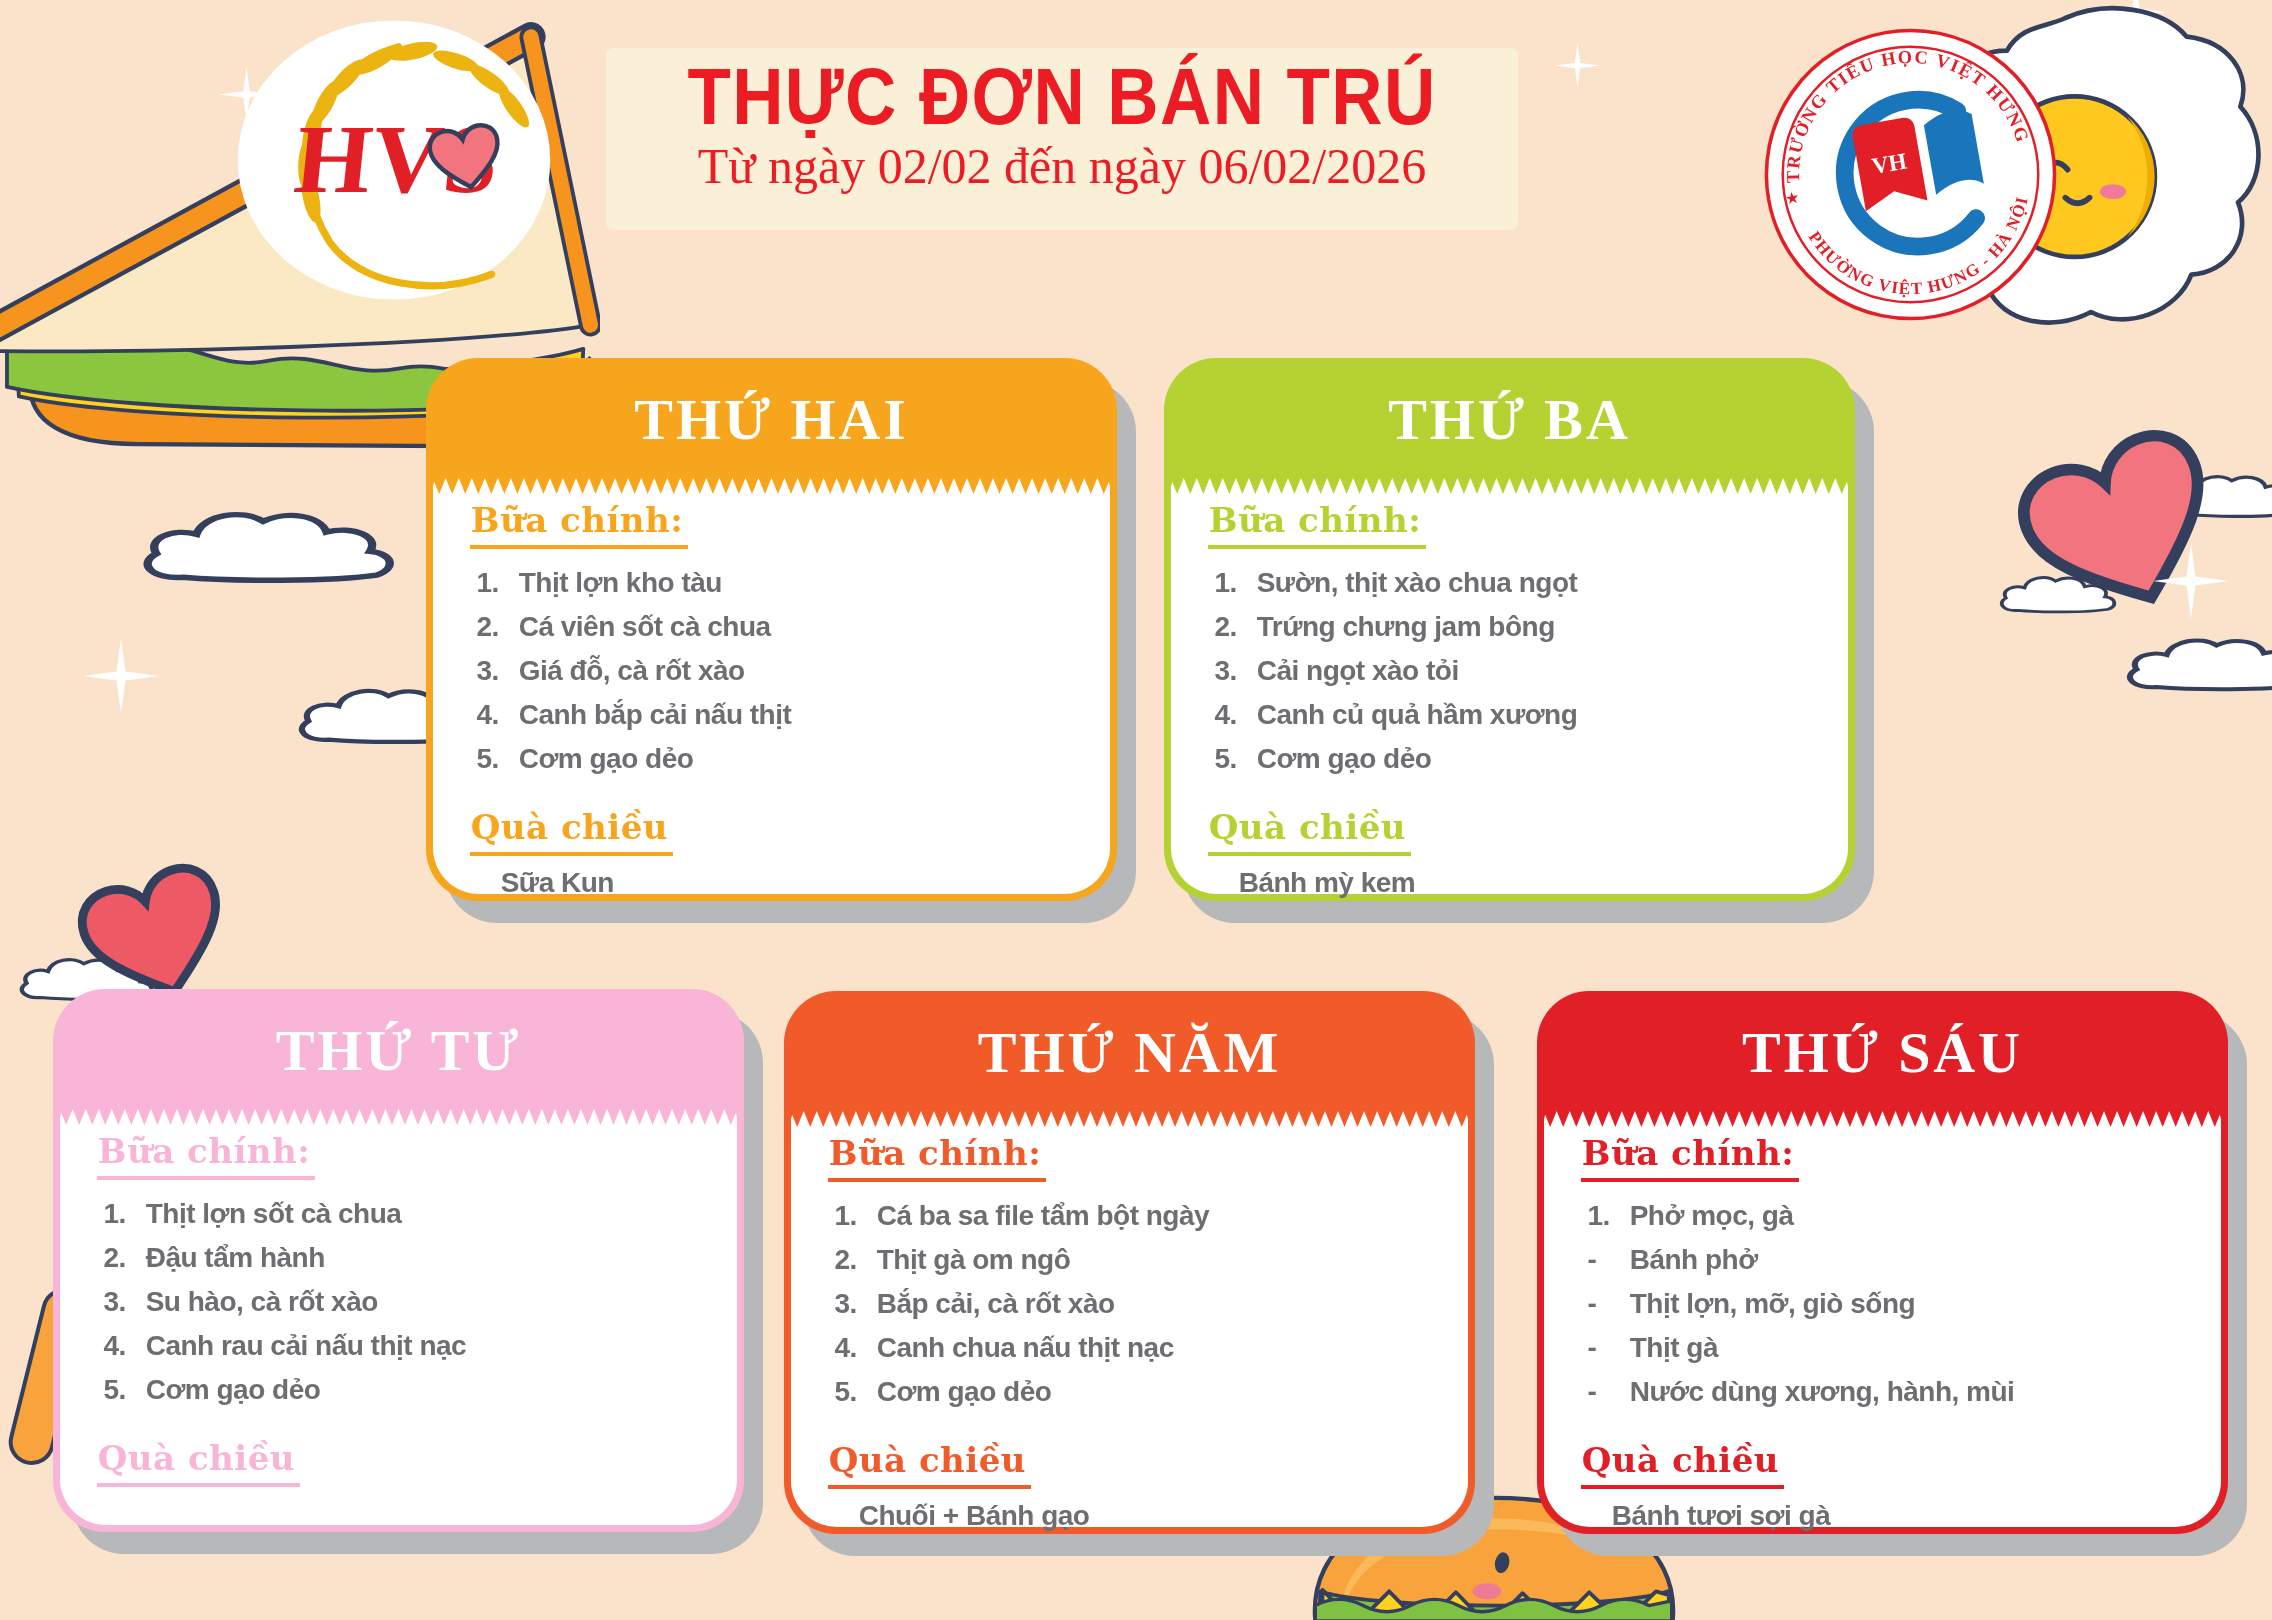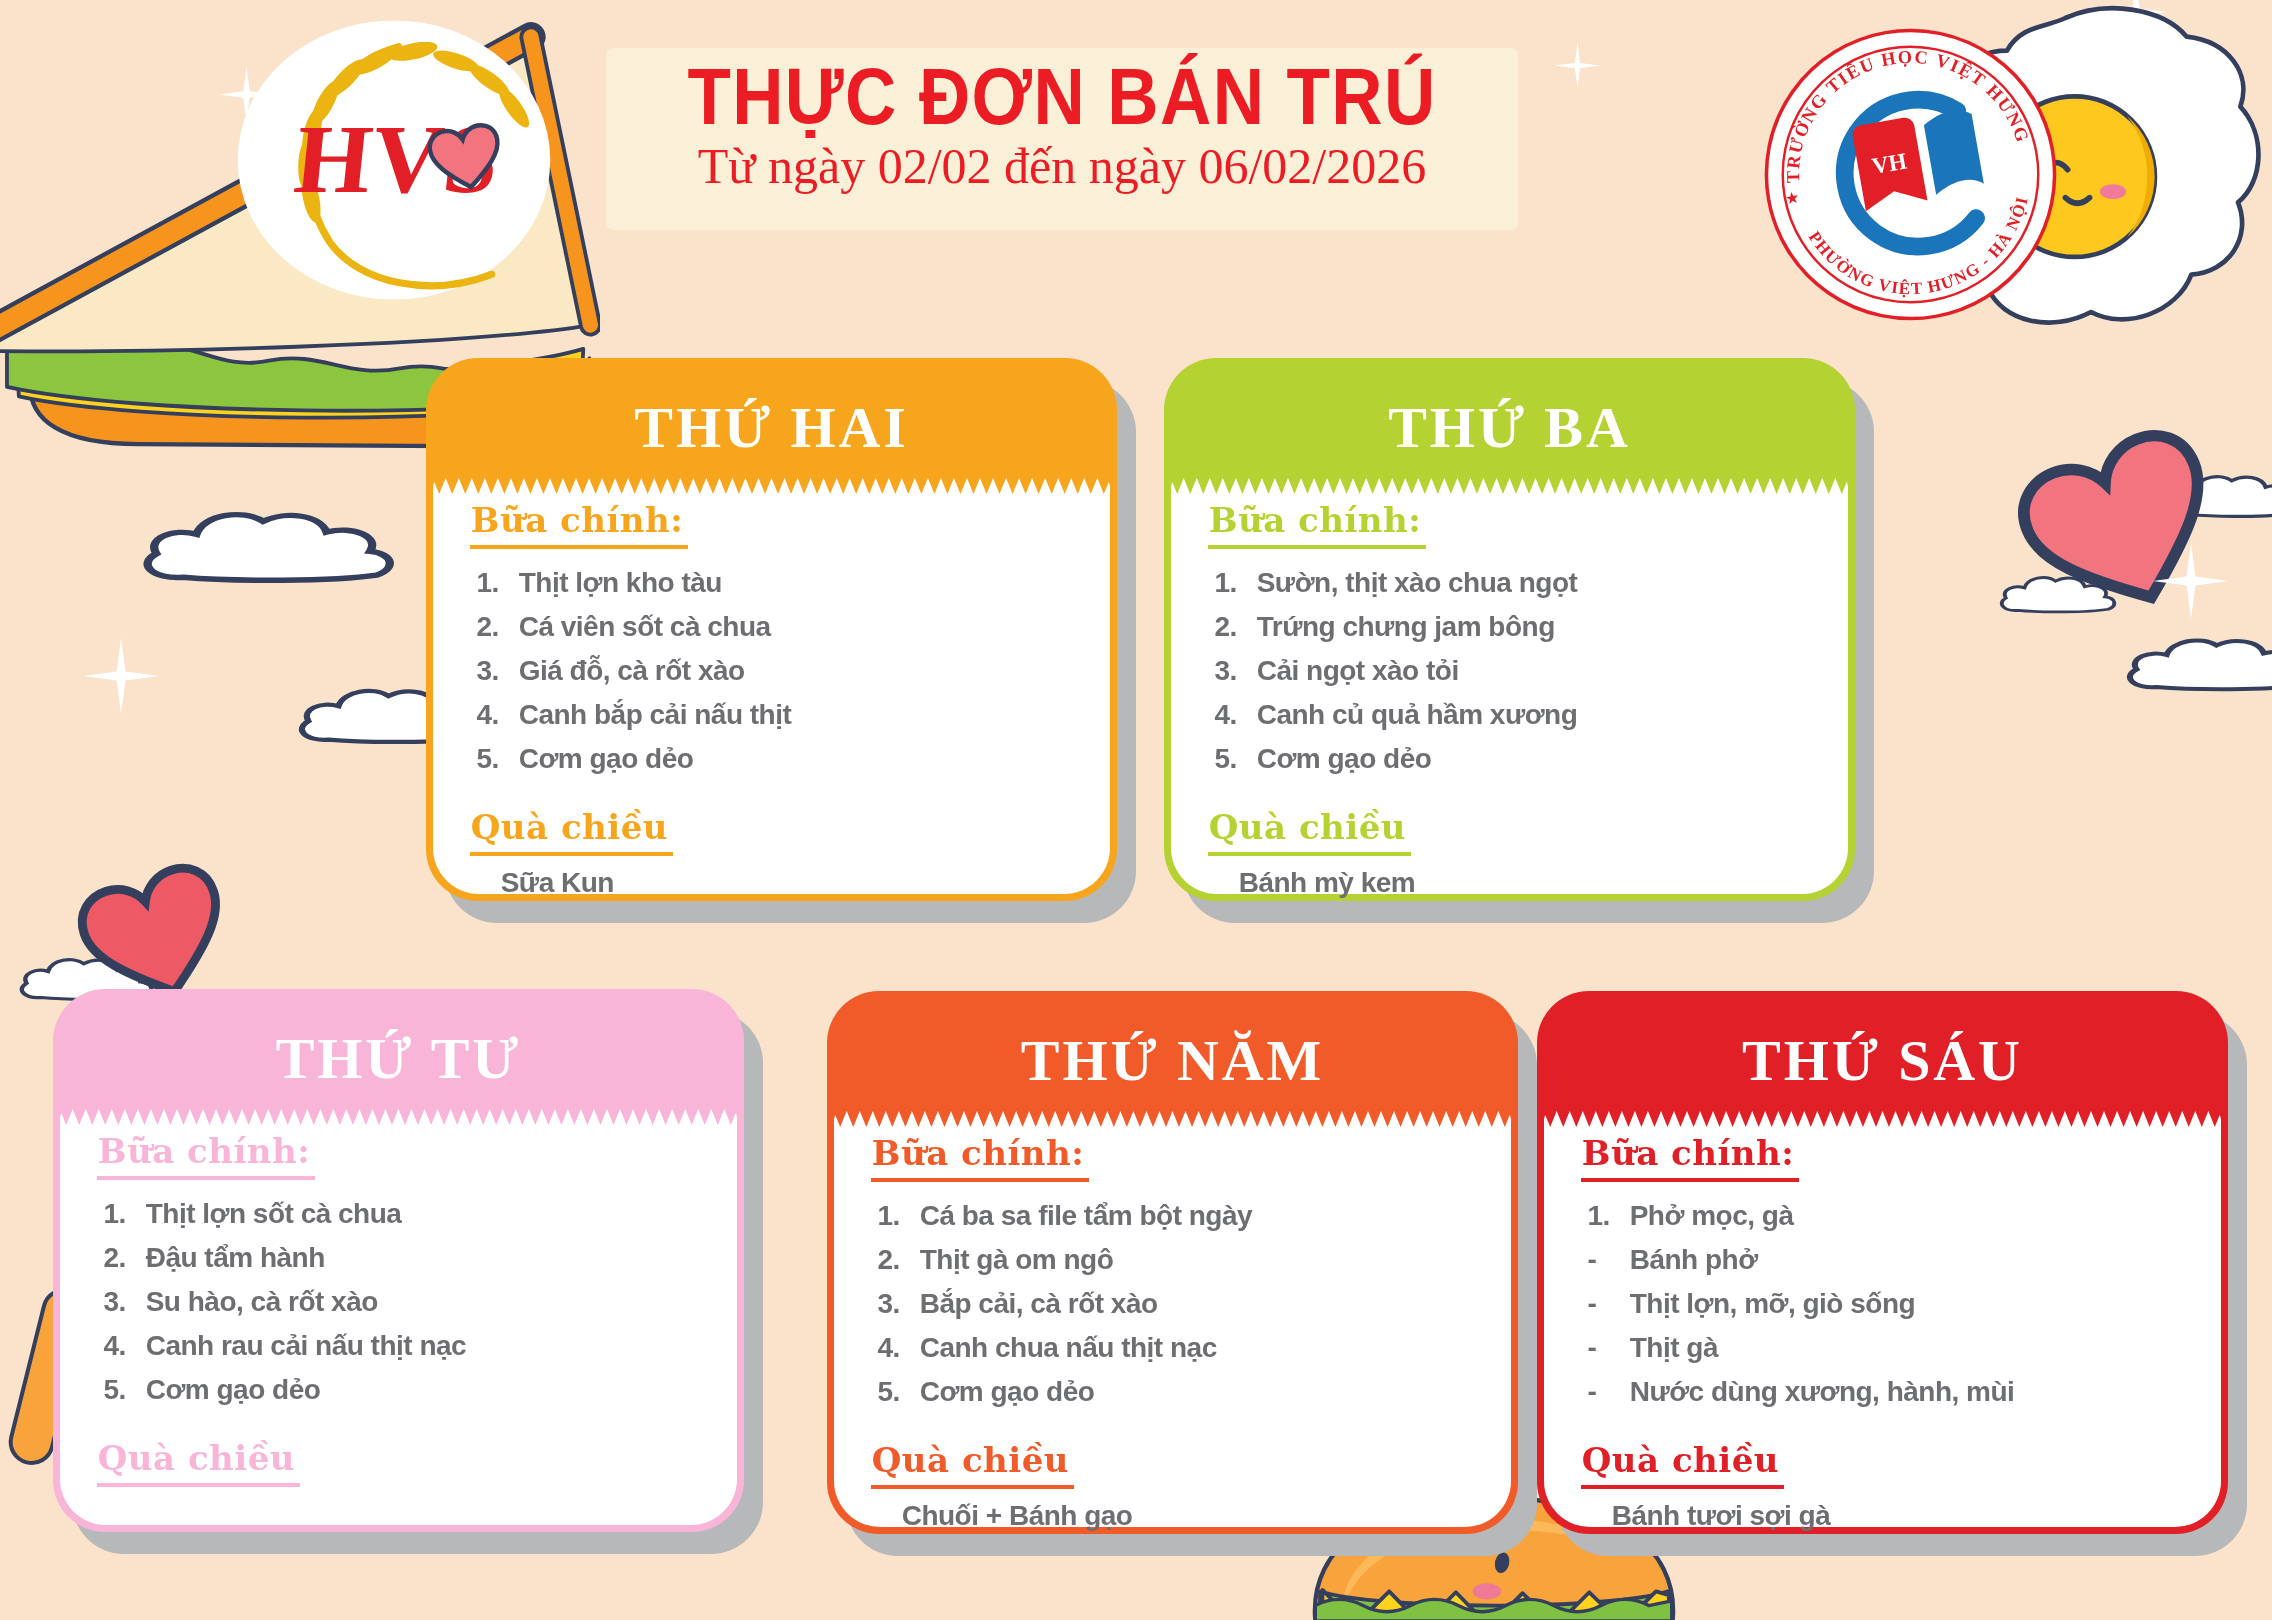--- a/index.html
+++ b/index.html
@@ -28,21 +28,20 @@
   
   .card {
     position:absolute; width:691px; height:543px; z-index:2;
     background:var(--c); border-radius:52px;
     box-shadow:19px 22px 0 var(--shadow,#B7B8BA);
   }
   .card-title {
     height:120px; display:flex; align-items:center; justify-content:center;
     font:700 58px/1 "Liberation Serif", serif; color:#fff; letter-spacing:2.9px;
     padding-top:4.8px;
-    margin-top:8px;
   }
   .card-body {
     position:absolute; left:6.7px; right:6.7px; top:120px; bottom:6.7px;
     background:#fff; border-radius:8.6px 8.6px 46px 46px;
     padding:22px 17px 0 37px;
   }
   .teeth {
     position:absolute; left:6.7px; right:6.7px; top:120px; height:16px;
     background:var(--c); z-index:3;
   }
@@ -299,21 +298,21 @@
           <span>Cơm gạo dẻo</span>
         </div>
     </div>
     <div class="snack-wrap">
       <span class="section-label">Quà chiều</span>
     </div>
   </div>
   <div class="teeth" style="clip-path: polygon(0% 0%, 0.96% 100%, 1.92% 0%, 2.88% 100%, 3.85% 0%, 4.81% 100%, 5.77% 0%, 6.73% 100%, 7.69% 0%, 8.65% 100%, 9.62% 0%, 10.58% 100%, 11.54% 0%, 12.5% 100%, 13.46% 0%, 14.42% 100%, 15.38% 0%, 16.35% 100%, 17.31% 0%, 18.27% 100%, 19.23% 0%, 20.19% 100%, 21.15% 0%, 22.12% 100%, 23.08% 0%, 24.04% 100%, 25% 0%, 25.96% 100%, 26.92% 0%, 27.88% 100%, 28.85% 0%, 29.81% 100%, 30.77% 0%, 31.73% 100%, 32.69% 0%, 33.65% 100%, 34.62% 0%, 35.58% 100%, 36.54% 0%, 37.5% 100%, 38.46% 0%, 39.42% 100%, 40.38% 0%, 41.35% 100%, 42.31% 0%, 43.27% 100%, 44.23% 0%, 45.19% 100%, 46.15% 0%, 47.12% 100%, 48.08% 0%, 49.04% 100%, 50% 0%, 50.96% 100%, 51.92% 0%, 52.88% 100%, 53.85% 0%, 54.81% 100%, 55.77% 0%, 56.73% 100%, 57.69% 0%, 58.65% 100%, 59.62% 0%, 60.58% 100%, 61.54% 0%, 62.5% 100%, 63.46% 0%, 64.42% 100%, 65.38% 0%, 66.35% 100%, 67.31% 0%, 68.27% 100%, 69.23% 0%, 70.19% 100%, 71.15% 0%, 72.12% 100%, 73.08% 0%, 74.04% 100%, 75% 0%, 75.96% 100%, 76.92% 0%, 77.88% 100%, 78.85% 0%, 79.81% 100%, 80.77% 0%, 81.73% 100%, 82.69% 0%, 83.65% 100%, 84.62% 0%, 85.58% 100%, 86.54% 0%, 87.5% 100%, 88.46% 0%, 89.42% 100%, 90.38% 0%, 91.35% 100%, 92.31% 0%, 93.27% 100%, 94.23% 0%, 95.19% 100%, 96.15% 0%, 97.12% 100%, 98.08% 0%, 99.04% 100%, 100% 0%);"></div>
 </div>
 
-<div class="card" style="left: 827px; top: 991px; --c: #F15A29;">
+<div class="card" style="left: 784px; top: 991px; --c: #F15A29;">
   <div class="card-title">THỨ NĂM</div>
   <div class="card-body">
     <span class="section-label">Bữa chính:</span>
     <div class="menu">
       <div class="menu-item">
           <span class="m">1.</span>
           <span>Cá ba sa file tẩm bột ngày</span>
         </div>
       <div class="menu-item">
           <span class="m">2.</span>

